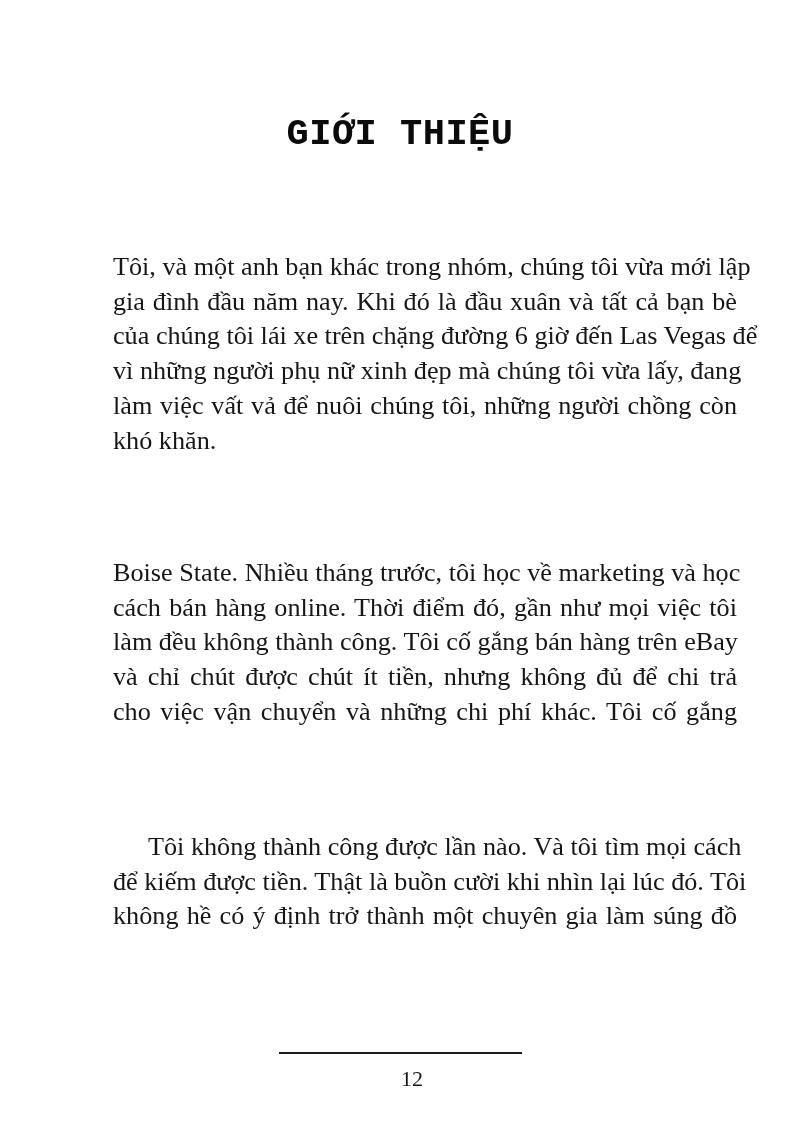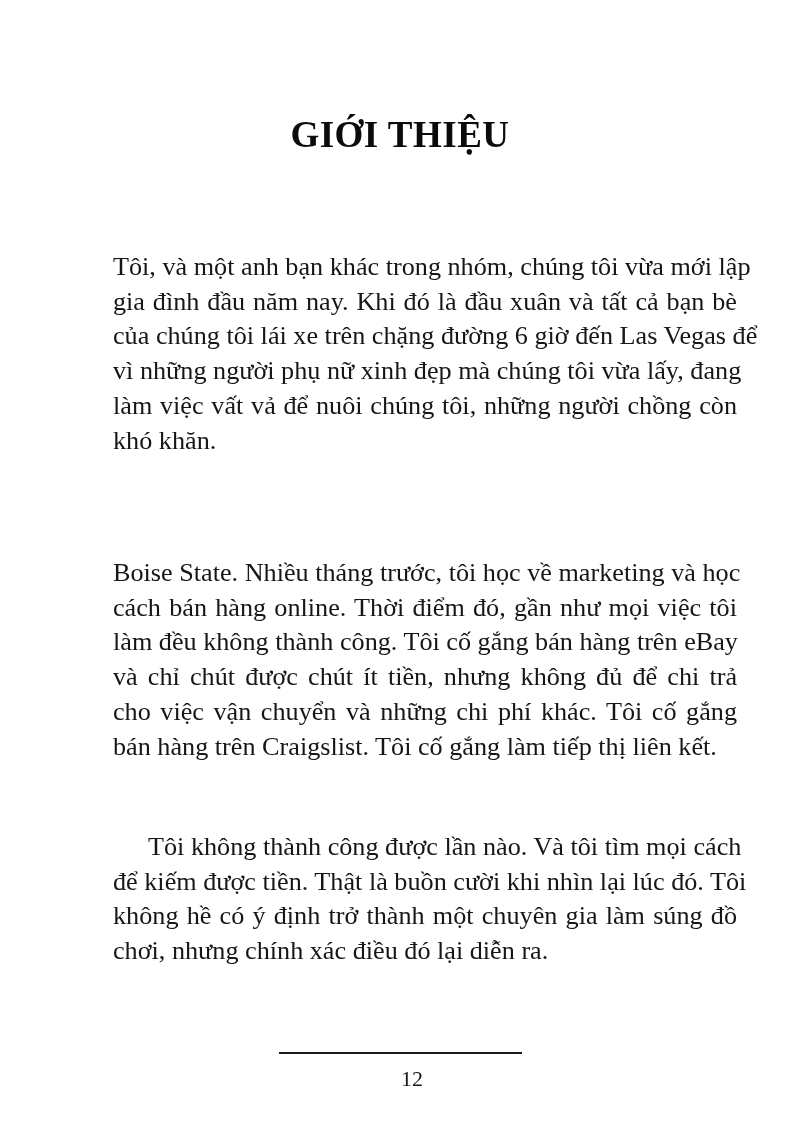--- a/index.html
+++ b/index.html
@@ -13,21 +13,21 @@
       position: relative;
       overflow: hidden;
       color: #111111;
     }
     .title {
       position: absolute;
       top: 113px;
       left: 0;
       width: 800px;
       text-align: center;
-      font-family: Liberation Serif, serif;
+      font-family: Liberation Mono, monospace;
       font-weight: bold;
       font-size: 37px;
       letter-spacing: 0.5px;
       color: #0b0b0b;
       margin: 0;
     }
     .body-text {
       position: absolute;
       left: 113px;
       width: 624px;
@@ -85,24 +85,22 @@
   <span class="line">làm việc vất vả để nuôi chúng tôi, những người chồng còn</span>
   <span class="line last">khó khăn.</span>
 </div>
 
 <div class="body-text" id="para-2">
   <span class="line">Boise State. Nhiều tháng trước, tôi học về marketing và học</span>
   <span class="line">cách bán hàng online. Thời điểm đó, gần như mọi việc tôi</span>
   <span class="line">làm đều không thành công. Tôi cố gắng bán hàng trên eBay</span>
   <span class="line">và chỉ chút được chút ít tiền, nhưng không đủ để chi trả</span>
   <span class="line">cho việc vận chuyển và những chi phí khác. Tôi cố gắng</span>
-  <span class="line last">bán hàng trên Craigslist. Tôi cố gắng làm tiếp thị liên kết.</span>
 </div>
 
 <div class="body-text" id="para-3">
   <span class="line indent">Tôi không thành công được lần nào. Và tôi tìm mọi cách</span>
   <span class="line">để kiếm được tiền. Thật là buồn cười khi nhìn lại lúc đó. Tôi</span>
   <span class="line">không hề có ý định trở thành một chuyên gia làm súng đồ</span>
-  <span class="line last">chơi, nhưng chính xác điều đó lại diễn ra.</span>
 </div>
 
 <div class="footer-rule"></div>
 <div class="page-number">12</div>
 
 </body></html>

